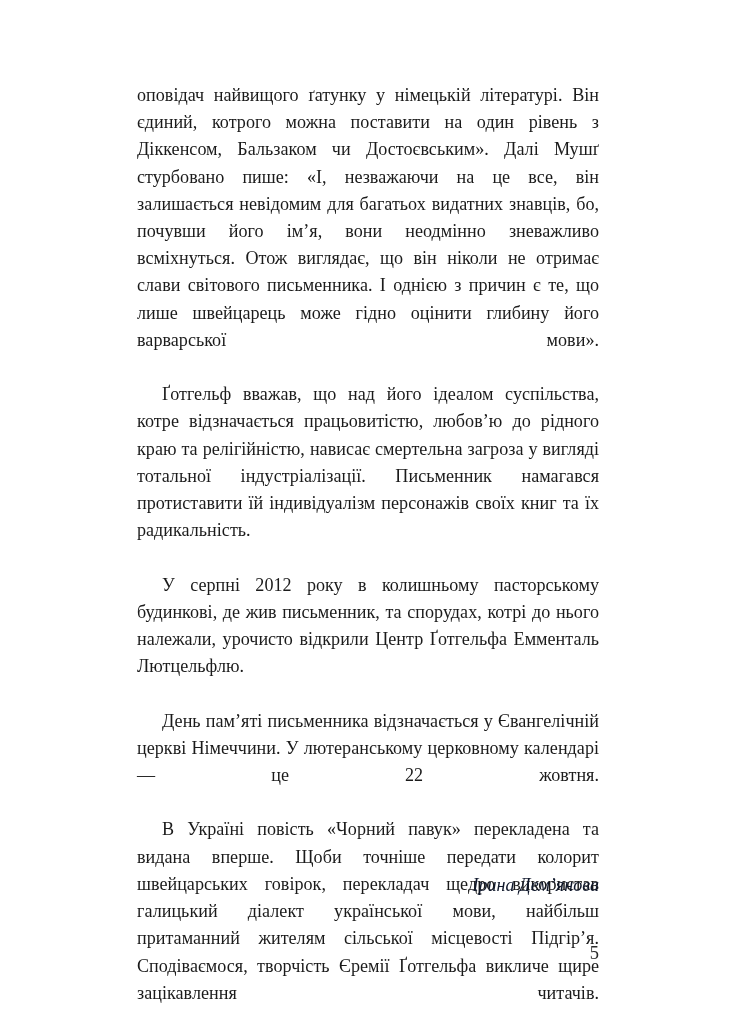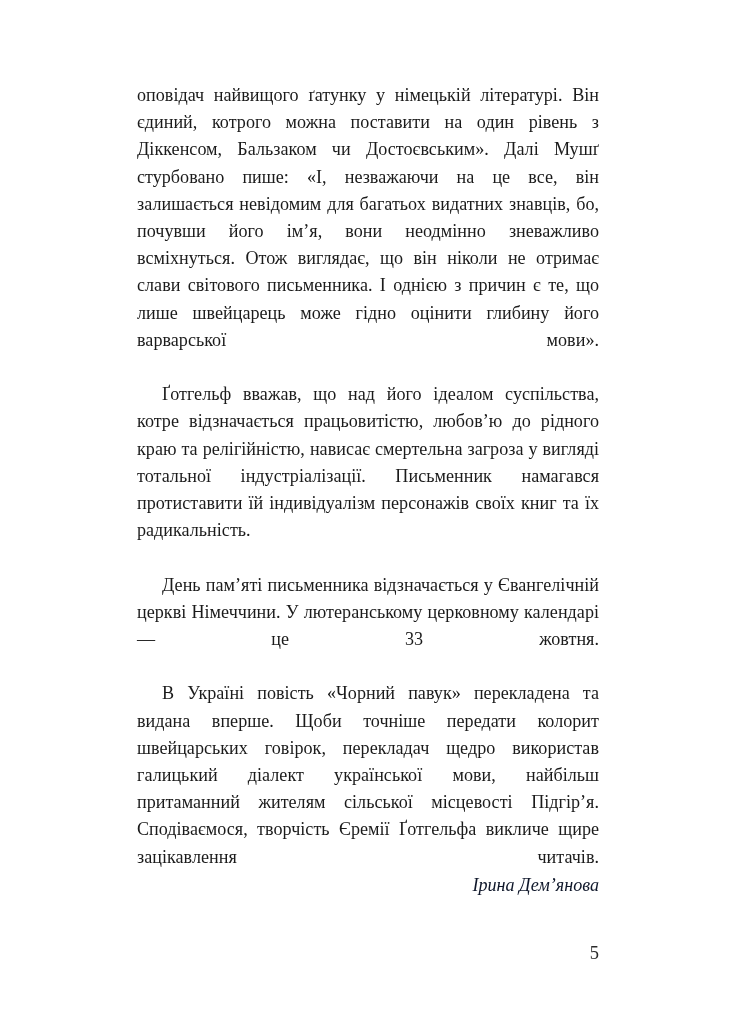--- a/index.html
+++ b/index.html
@@ -74,21 +74,22 @@
   }
 </style>
 </head>
 <body>
 
 <div class="page">
 
   <div class="text-block">
     <p class="para first">оповідач найвищого ґатунку у німецькій літературі. Він єдиний, котрого можна поставити на один рівень з Діккенсом, Бальзаком чи Достоєвським». Далі Мушґ стурбовано пише: «І, незважаючи на це все, він залишається невідомим для багатьох видатних знавців, бо, почувши його ім’я, вони неодмінно зневажливо всміхнуться. Отож виглядає, що він ніколи не отримає слави світового письменника. І однією з причин є те, що лише швейцарець може гідно оцінити глибину його варварської мови».</p>
     <p class="para">Ґотгельф вважав, що над його ідеалом суспільства, котре відзначається працьовитістю, любов’ю до рідного краю та релігійністю, нависає смертельна загроза у вигляді тотальної індустріалізації. Письменник намагався протиставити їй індивідуалізм персонажів своїх книг та їх радикальність.</p>
-    <p class="para">День пам’яті письменника відзначається у Євангелічній церкві Німеччини. У лютеранському церковному календарі — це 33 жовтня.</p>
+    <p class="para">У серпні 2012 року в колишньому пасторському будинкові, де жив письменник, та спорудах, котрі до нього належали, урочисто відкрили Центр Ґотгельфа Емменталь Лютцельфлю.</p>
+    <p class="para">День пам’яті письменника відзначається у Євангелічній церкві Німеччини. У лютеранському церковному календарі — це 22 жовтня.</p>
     <p class="para">В Україні повість «Чорний павук» перекладена та видана вперше. Щоби точніше передати колорит швейцарських говірок, перекладач щедро використав галицький діалект української мови, найбільш притаманний жителям сільської місцевості Підгір’я. Сподіваємося, творчість Єремії Ґотгельфа викличе щире зацікавлення читачів.</p>
   </div>
 
   <div class="signature">Ірина Дем’янова</div>
 
   <div class="folio">5</div>
 
 </div>
 
 </body></html>

